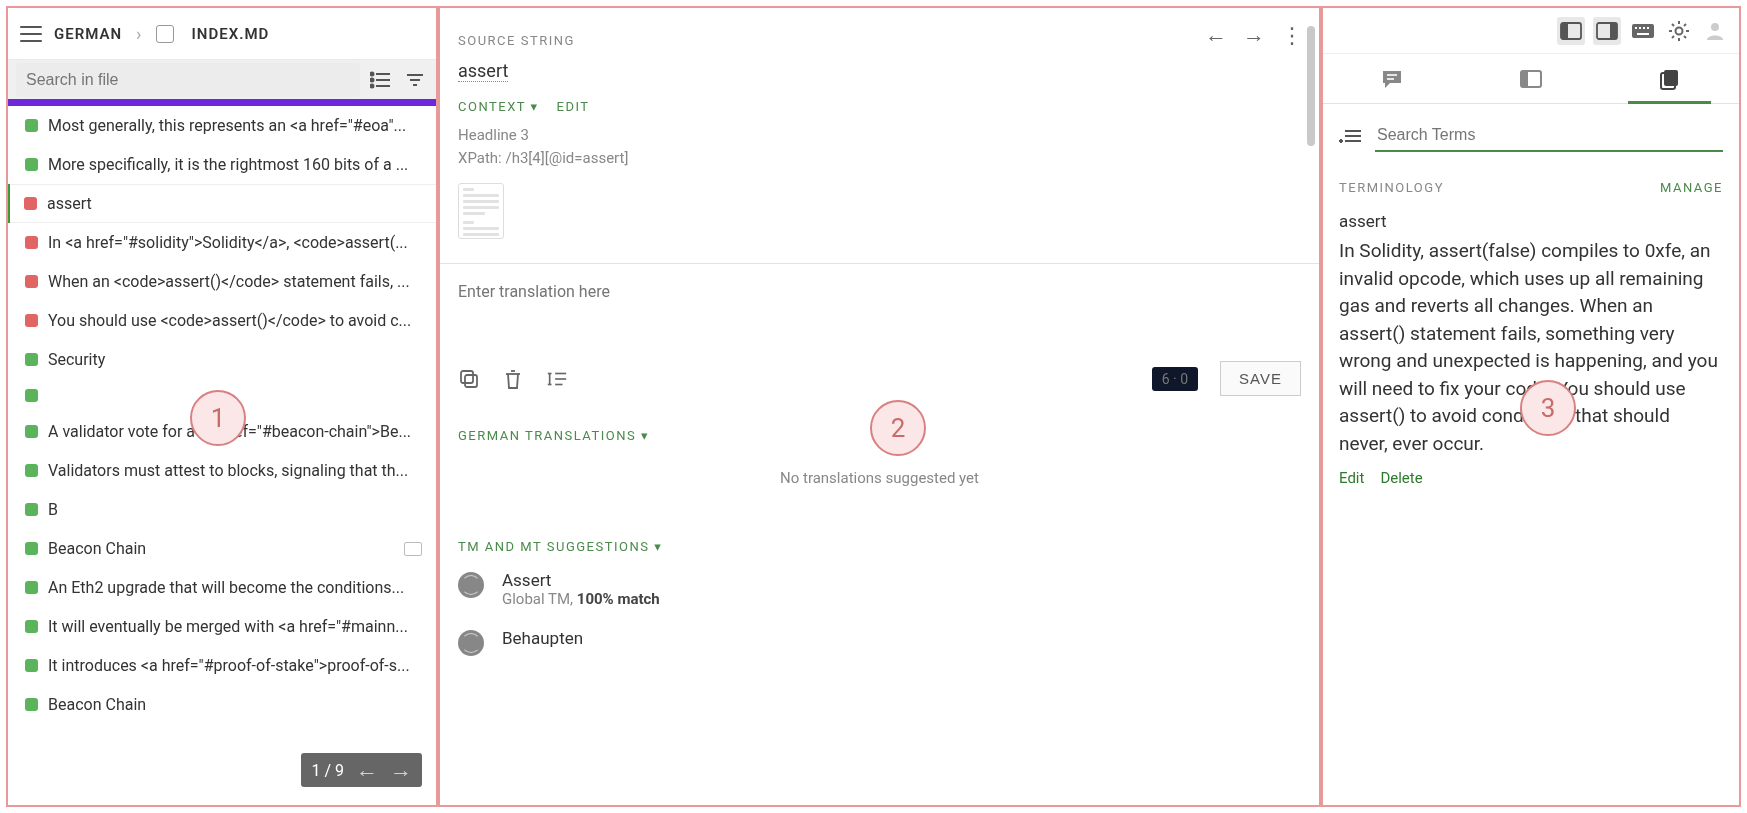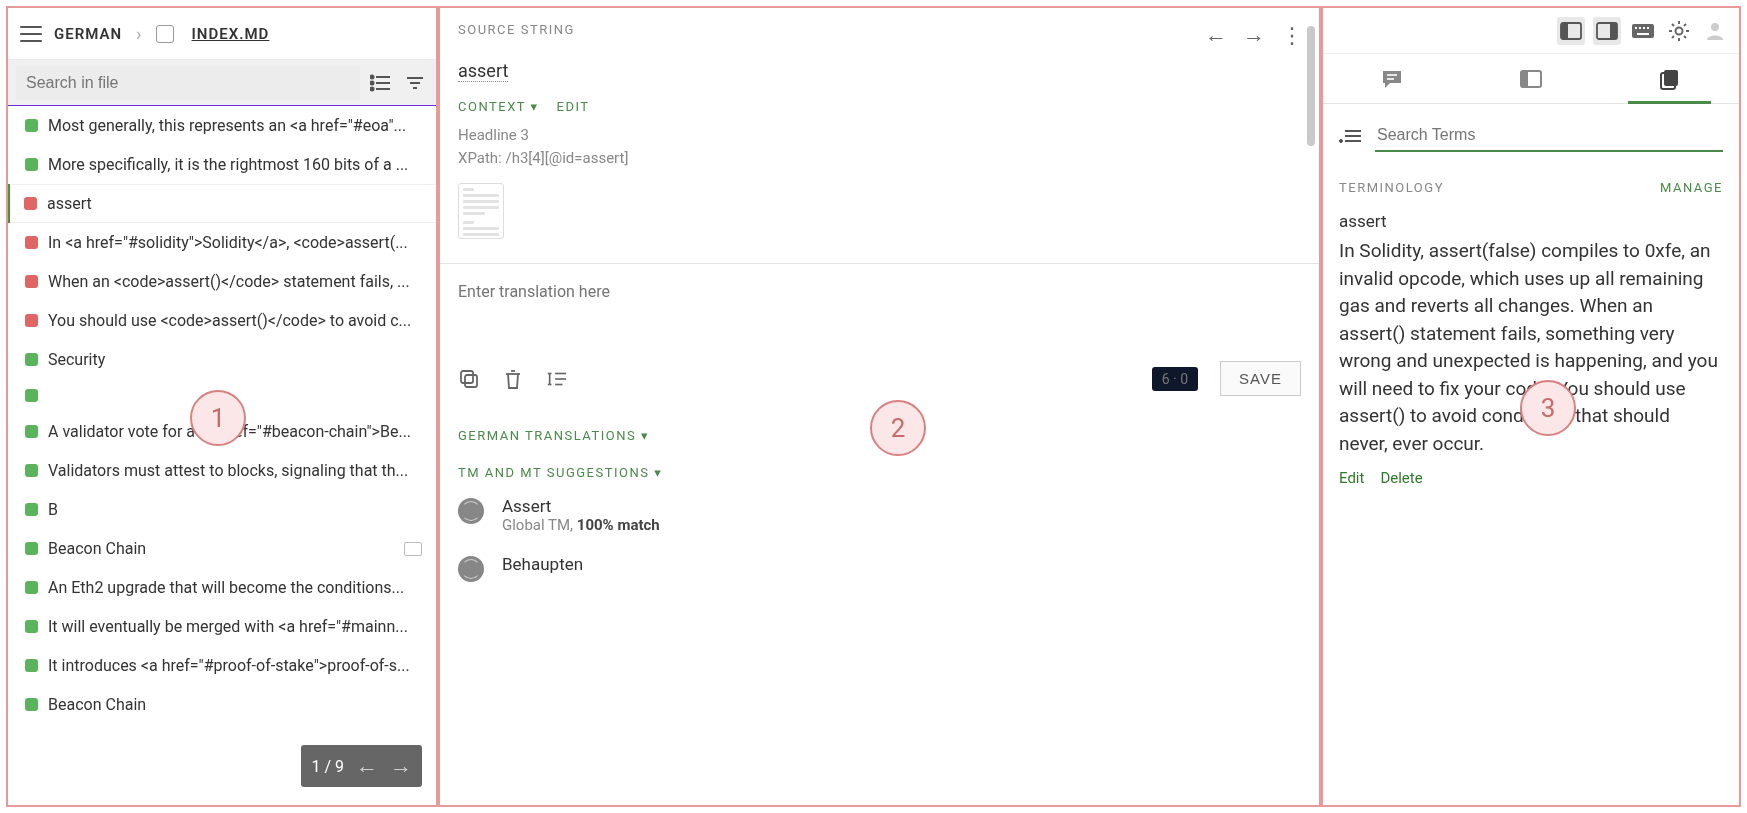--- a/index.html
+++ b/index.html
@@ -36,23 +36,23 @@
     height: 52px;
     padding: 0 12px;
     gap: 12px;
     border-bottom: 1px solid #eaeaea;
   }
   .hamburger { width: 22px; height: 16px; display: flex; flex-direction: column; justify-content: space-between; cursor: pointer; }
   .hamburger span { height: 2px; background: #555; border-radius: 1px; }
   .breadcrumb-lang { font-weight: 600; letter-spacing: 1px; font-size: 15px; color: #333; }
   .chev-right { font-size: 18px; color: #aaa; margin: 0 2px; }
   .file-icon { display: inline-block; width: 18px; height: 18px; border: 1.5px solid #999; border-radius: 3px; margin-right: 6px; position: relative;}
-  .breadcrumb-file { font-weight: 600; letter-spacing: 1px; font-size: 15px; text-decoration: underline; }
+  .breadcrumb-file { font-weight: 600; letter-spacing: 1px; font-size: 15px; }
   .p1-search {
-    display: flex; align-items: center; background: #f0f0f0; height: 46px; padding: 0 8px; gap: 8px; border-bottom: 1px solid #6d28d9;
+    display: flex; align-items: center; background: #f0f0f0; height: 46px; padding: 0 8px; gap: 8px; border-bottom: 7px solid #6d28d9;
   }
   .p1-search input {
     flex: 1; background: #ececec; border: none; height: 34px; padding: 0 10px; font-size: 16px; color: #555; border-radius: 2px; outline: none;
   }
   .p1-search .icon-btn { width: 26px; height: 26px; display:flex; align-items:center; justify-content:center; cursor:pointer; color:#555;}
   .list {
     height: calc(100% - 52px - 46px);
     overflow-y: auto;
     position: relative;
   }
@@ -70,26 +70,26 @@
   .sq { width: 13px; height: 13px; border-radius: 3px; flex-shrink: 0; }
   .sq.green { background: #5bb35b; }
   .sq.red { background: #e06565; }
   .comment-icon {
     width: 18px; height: 14px; border: 1.5px solid #bbb; border-radius: 2px; position: relative; flex-shrink:0;
   }
   .page-nav {
     position: absolute; bottom: 18px; right: 14px;
     background: #666; color: #fff;
     display: flex; align-items: center;
-    border-radius: 3px; height: 42px; padding: 0 10px; gap: 12px; font-size:16px;
+    border-radius: 3px; height: 34px; padding: 0 10px; gap: 12px; font-size:16px;
   }
   .page-nav .arrow { font-size: 22px; opacity:.7; cursor:pointer;}
 
   
-  .p2-header { display: flex; justify-content: space-between; align-items: flex-start; padding: 14px 18px 6px 18px; }
+  .p2-header { display: flex; justify-content: space-between; align-items: flex-end; padding: 14px 18px 6px 18px; }
   .p2-label { font-size: 13px; letter-spacing: 1.5px; color: #888; }
   .p2-header-actions { display: flex; gap: 16px; align-items:center; color:#666;}
   .p2-header-actions .nav-arrow { font-size: 22px; cursor:pointer;}
   .p2-header-actions .dots { font-size: 22px; cursor:pointer; letter-spacing:-2px;}
   .source-string { padding: 6px 18px 0 18px; font-size: 18px; }
   .source-string span { border-bottom: 1px dotted #888; }
   .context-row { padding: 18px 18px 4px 18px; display:flex; gap:18px; font-size:13px; letter-spacing:1.5px;}
   .context-row .ctx { color:#4a8a4a; cursor:pointer;}
   .context-row .edit { color:#4a8a4a; cursor:pointer;}
   .context-body { padding: 6px 18px 14px 18px; color:#888; font-size:15px; line-height:1.5;}
@@ -324,20 +324,21 @@
           </svg>
       </div>
       <div class="spacer"></div>
       <div class="counter">6 · 0</div>
       <button class="save-btn">SAVE</button>
     </div>
 
     <div class="sect-label">
       <span>GERMAN TRANSLATIONS</span> ▾
     </div>
+    <div class="no-trans">No translations suggested yet</div>
 
     <div class="sect-label">
       <span>TM AND MT SUGGESTIONS</span> ▾
     </div>
     <div id="suggestions">
         <div class="suggestion">
           <div class="globe"></div>
           <div>
             <div class="sugg-title">Assert</div>
             <div class="sugg-sub"><span>Global TM, </span><b>100% match</b></div>

